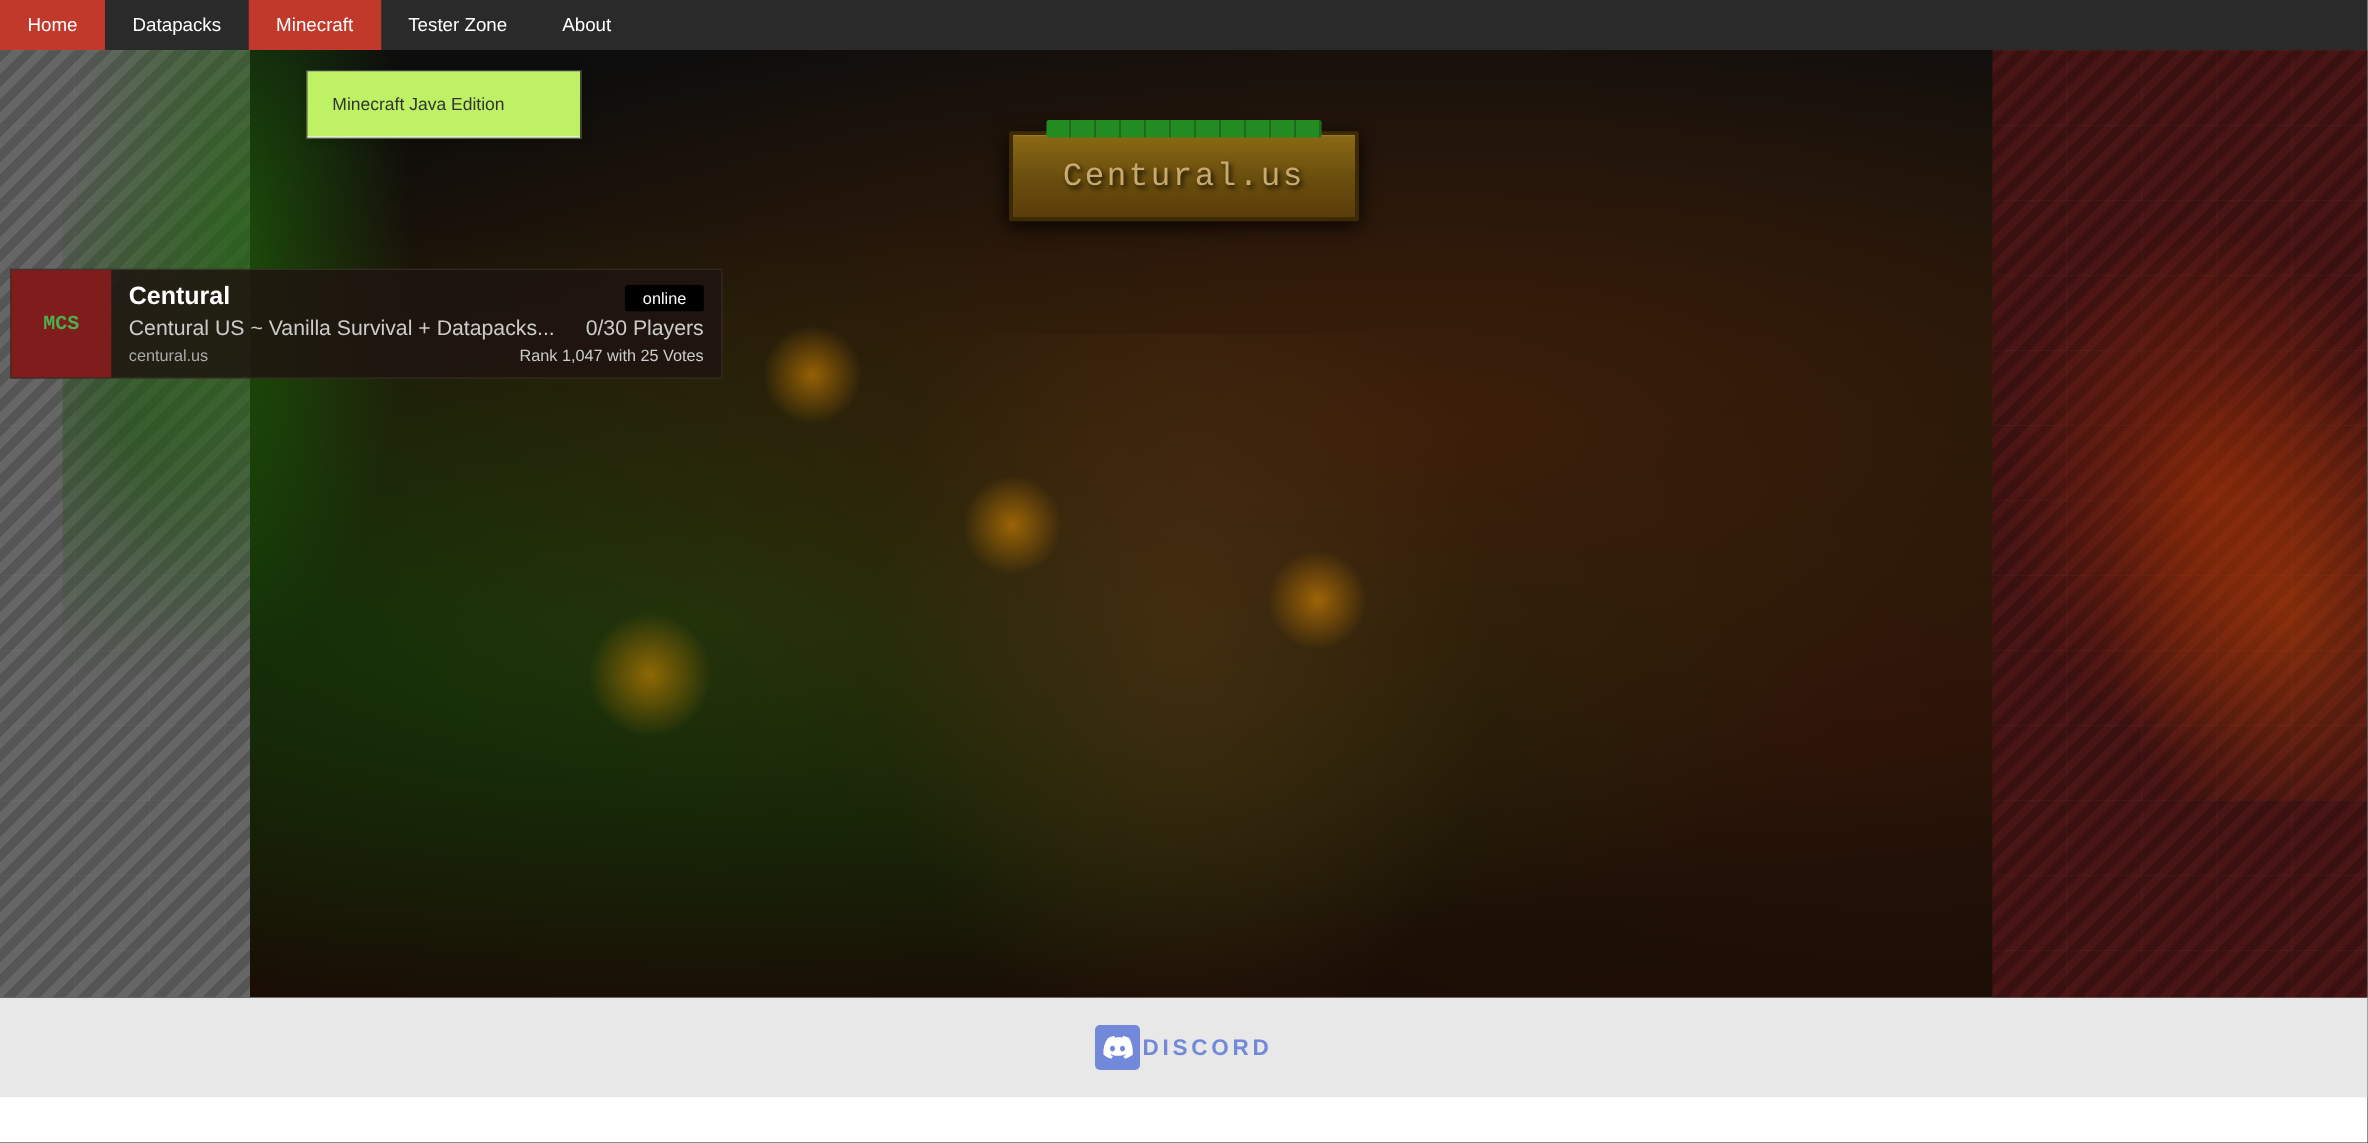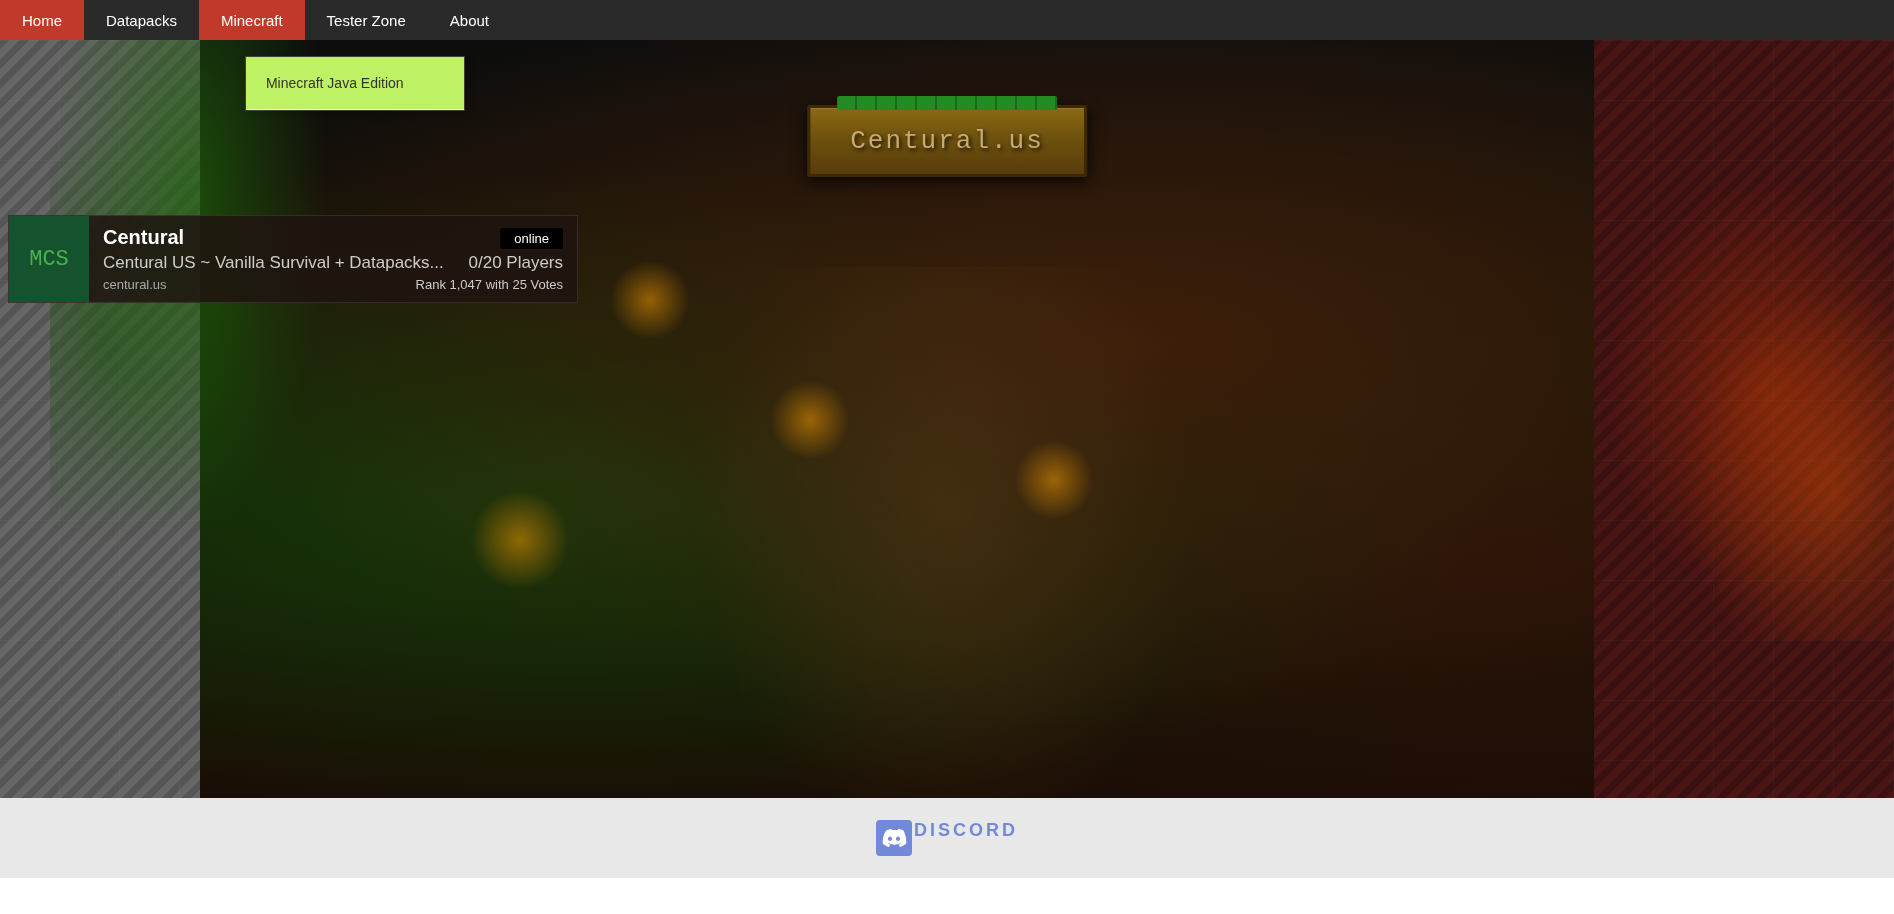--- a/index.html
+++ b/index.html
@@ -159,27 +159,27 @@
       width: 570px;
       background: rgba(30,20,15,0.85);
       display: flex;
       align-items: stretch;
       border: 1px solid rgba(255,255,255,0.1);
     }
 
     .server-logo {
       width: 80px;
       min-height: 80px;
-      background: #14532d;
+      background: #7f1d1d;
       display: flex;
       align-items: center;
       justify-content: center;
       font-family: 'Courier New', monospace;
-      font-size: 22px;
-      font-weight: normal;
+      font-size: 16px;
+      font-weight: bold;
       color: #4CAF50;
       letter-spacing: 0;
       flex-shrink: 0;
     }
 
     .server-info {
       flex: 1;
       padding: 10px 14px;
     }
 
@@ -228,20 +228,21 @@
       height: 80px;
       background: #e8e8e8;
       display: flex;
       align-items: center;
       justify-content: center;
       gap: 12px;
     }
 
     .discord-badge {
       display: flex;
+      align-items: center;
       gap: 2px;
     }
 
     .discord-icon {
       width: 36px;
       height: 36px;
     }
 
     .discord-text {
       font-size: 18px;
@@ -305,21 +306,21 @@
 
   <div class="server-card">
     <div class="server-logo">MCS</div>
     <div class="server-info">
       <div class="server-top-row">
         <span class="server-name">Centural</span>
         <span class="online-badge">online</span>
       </div>
       <div class="server-desc">
         <span>Centural US ~ Vanilla Survival + Datapacks...</span>
-        <span>0/20 Players</span>
+        <span>0/30 Players</span>
       </div>
       <div class="server-bottom">
         <span class="server-url">centural.us</span>
         <span>Rank 1,047 with 25 Votes</span>
       </div>
     </div>
   </div>
 </div>
 
 <div class="footer">

